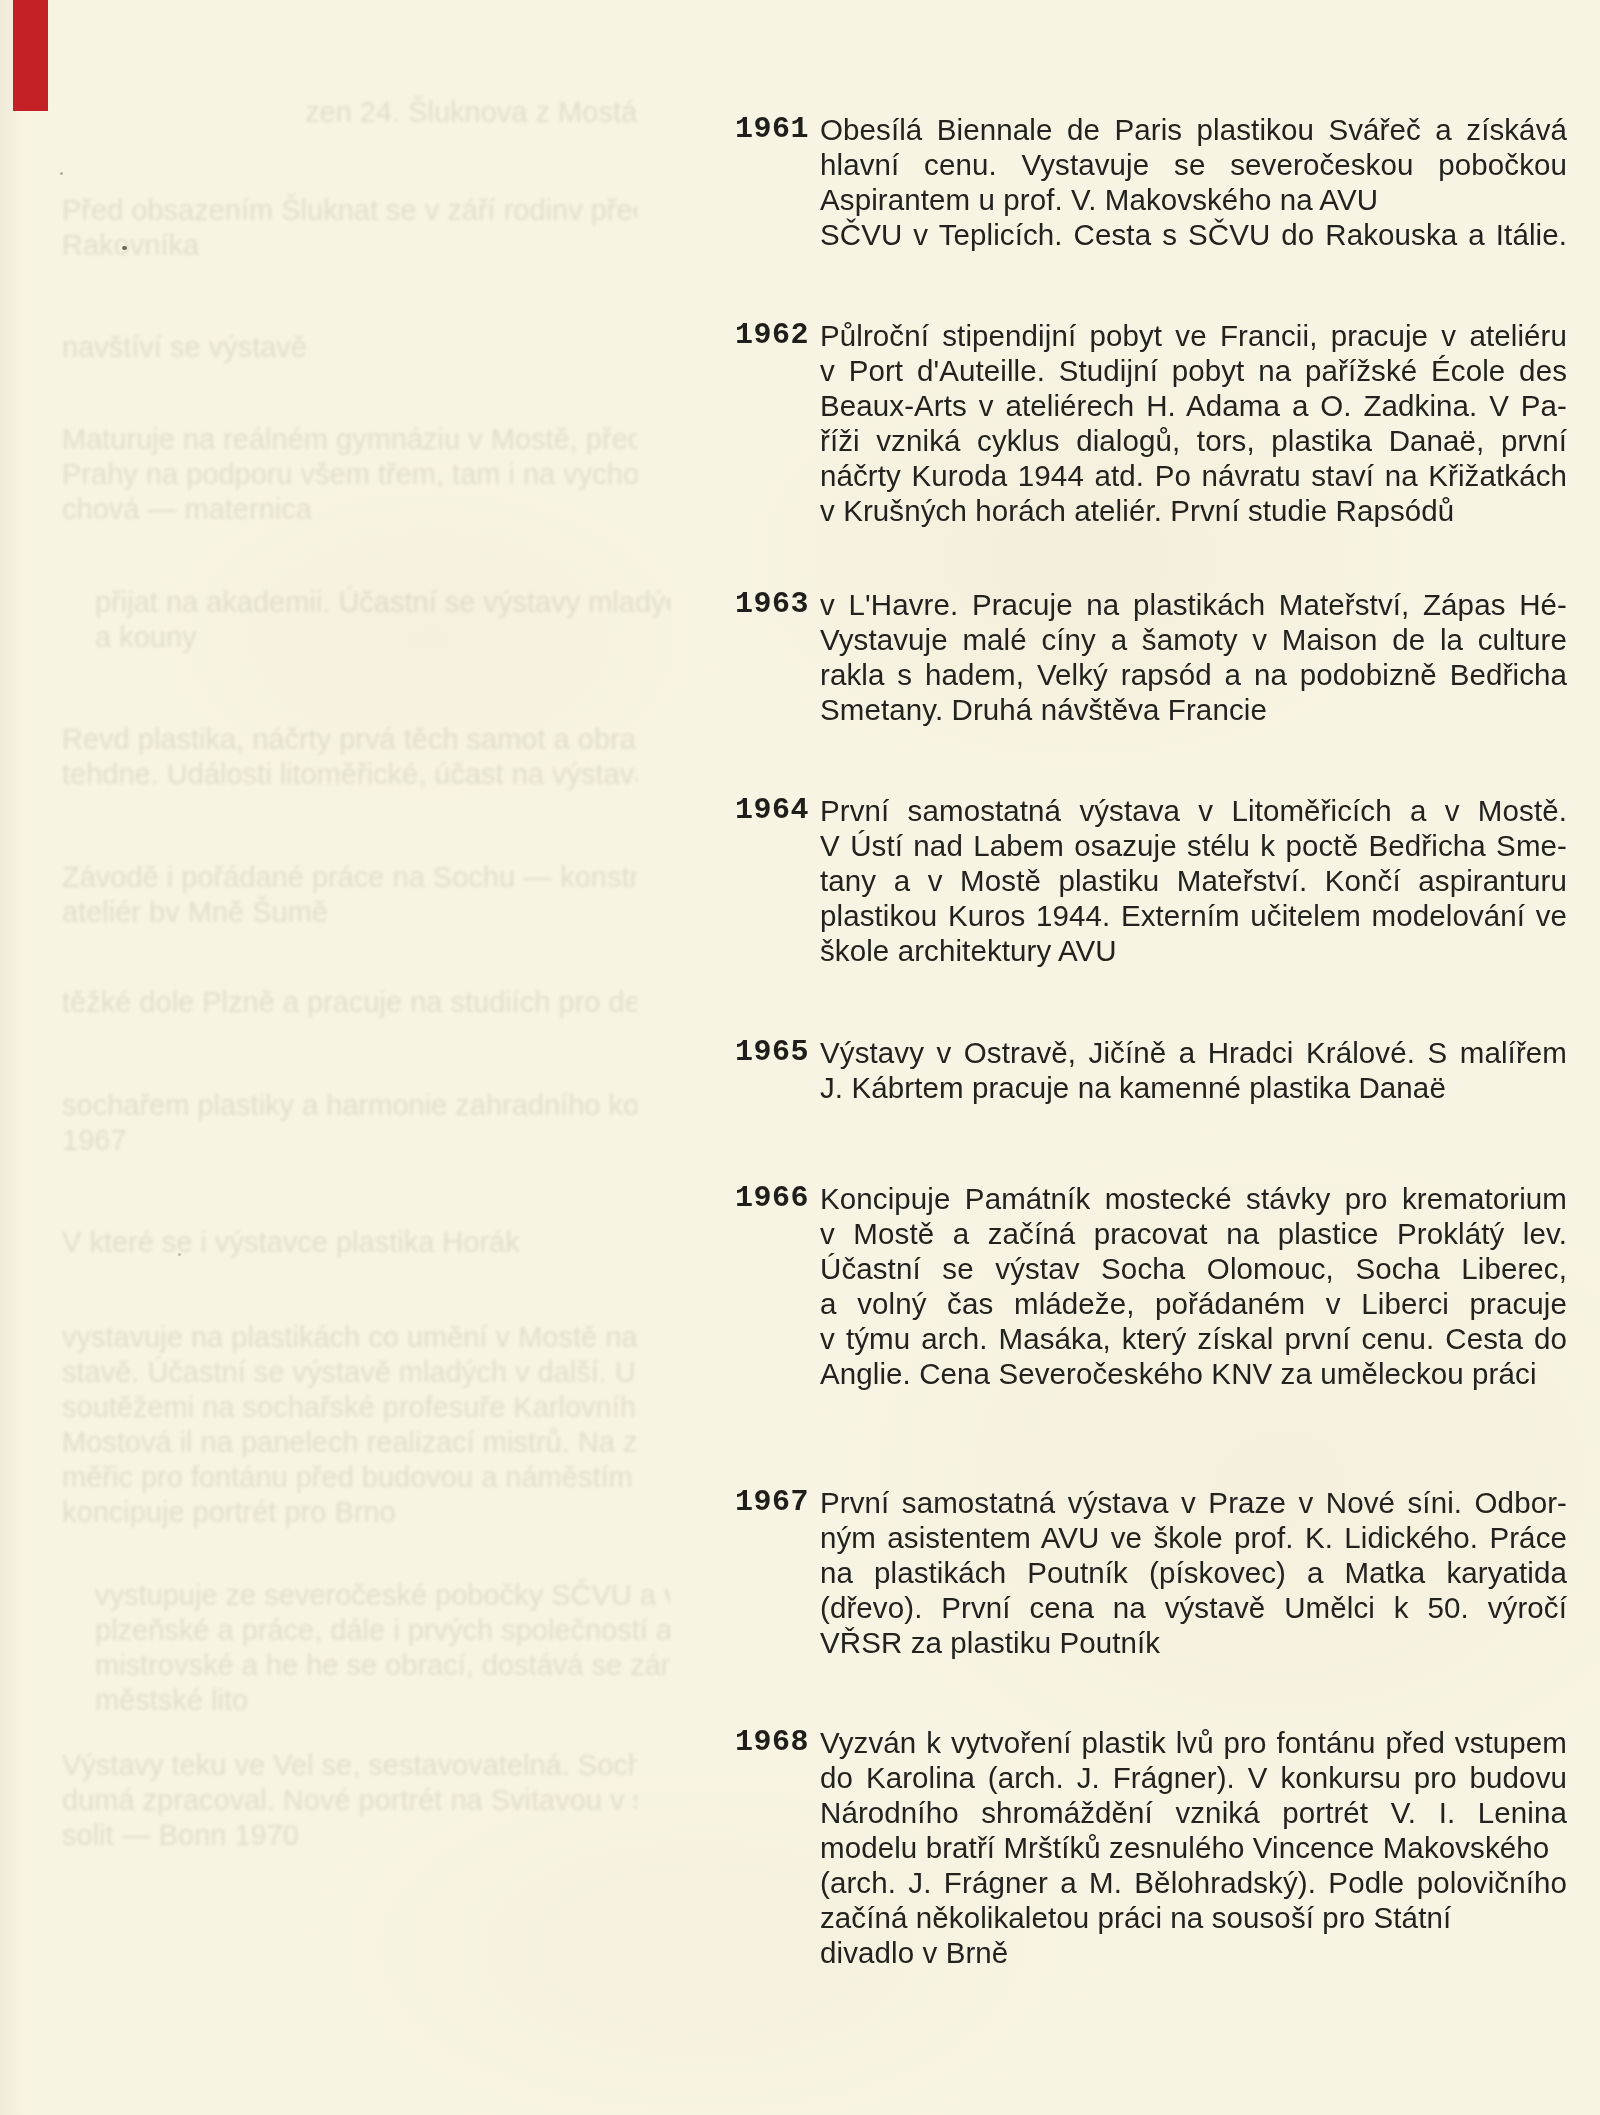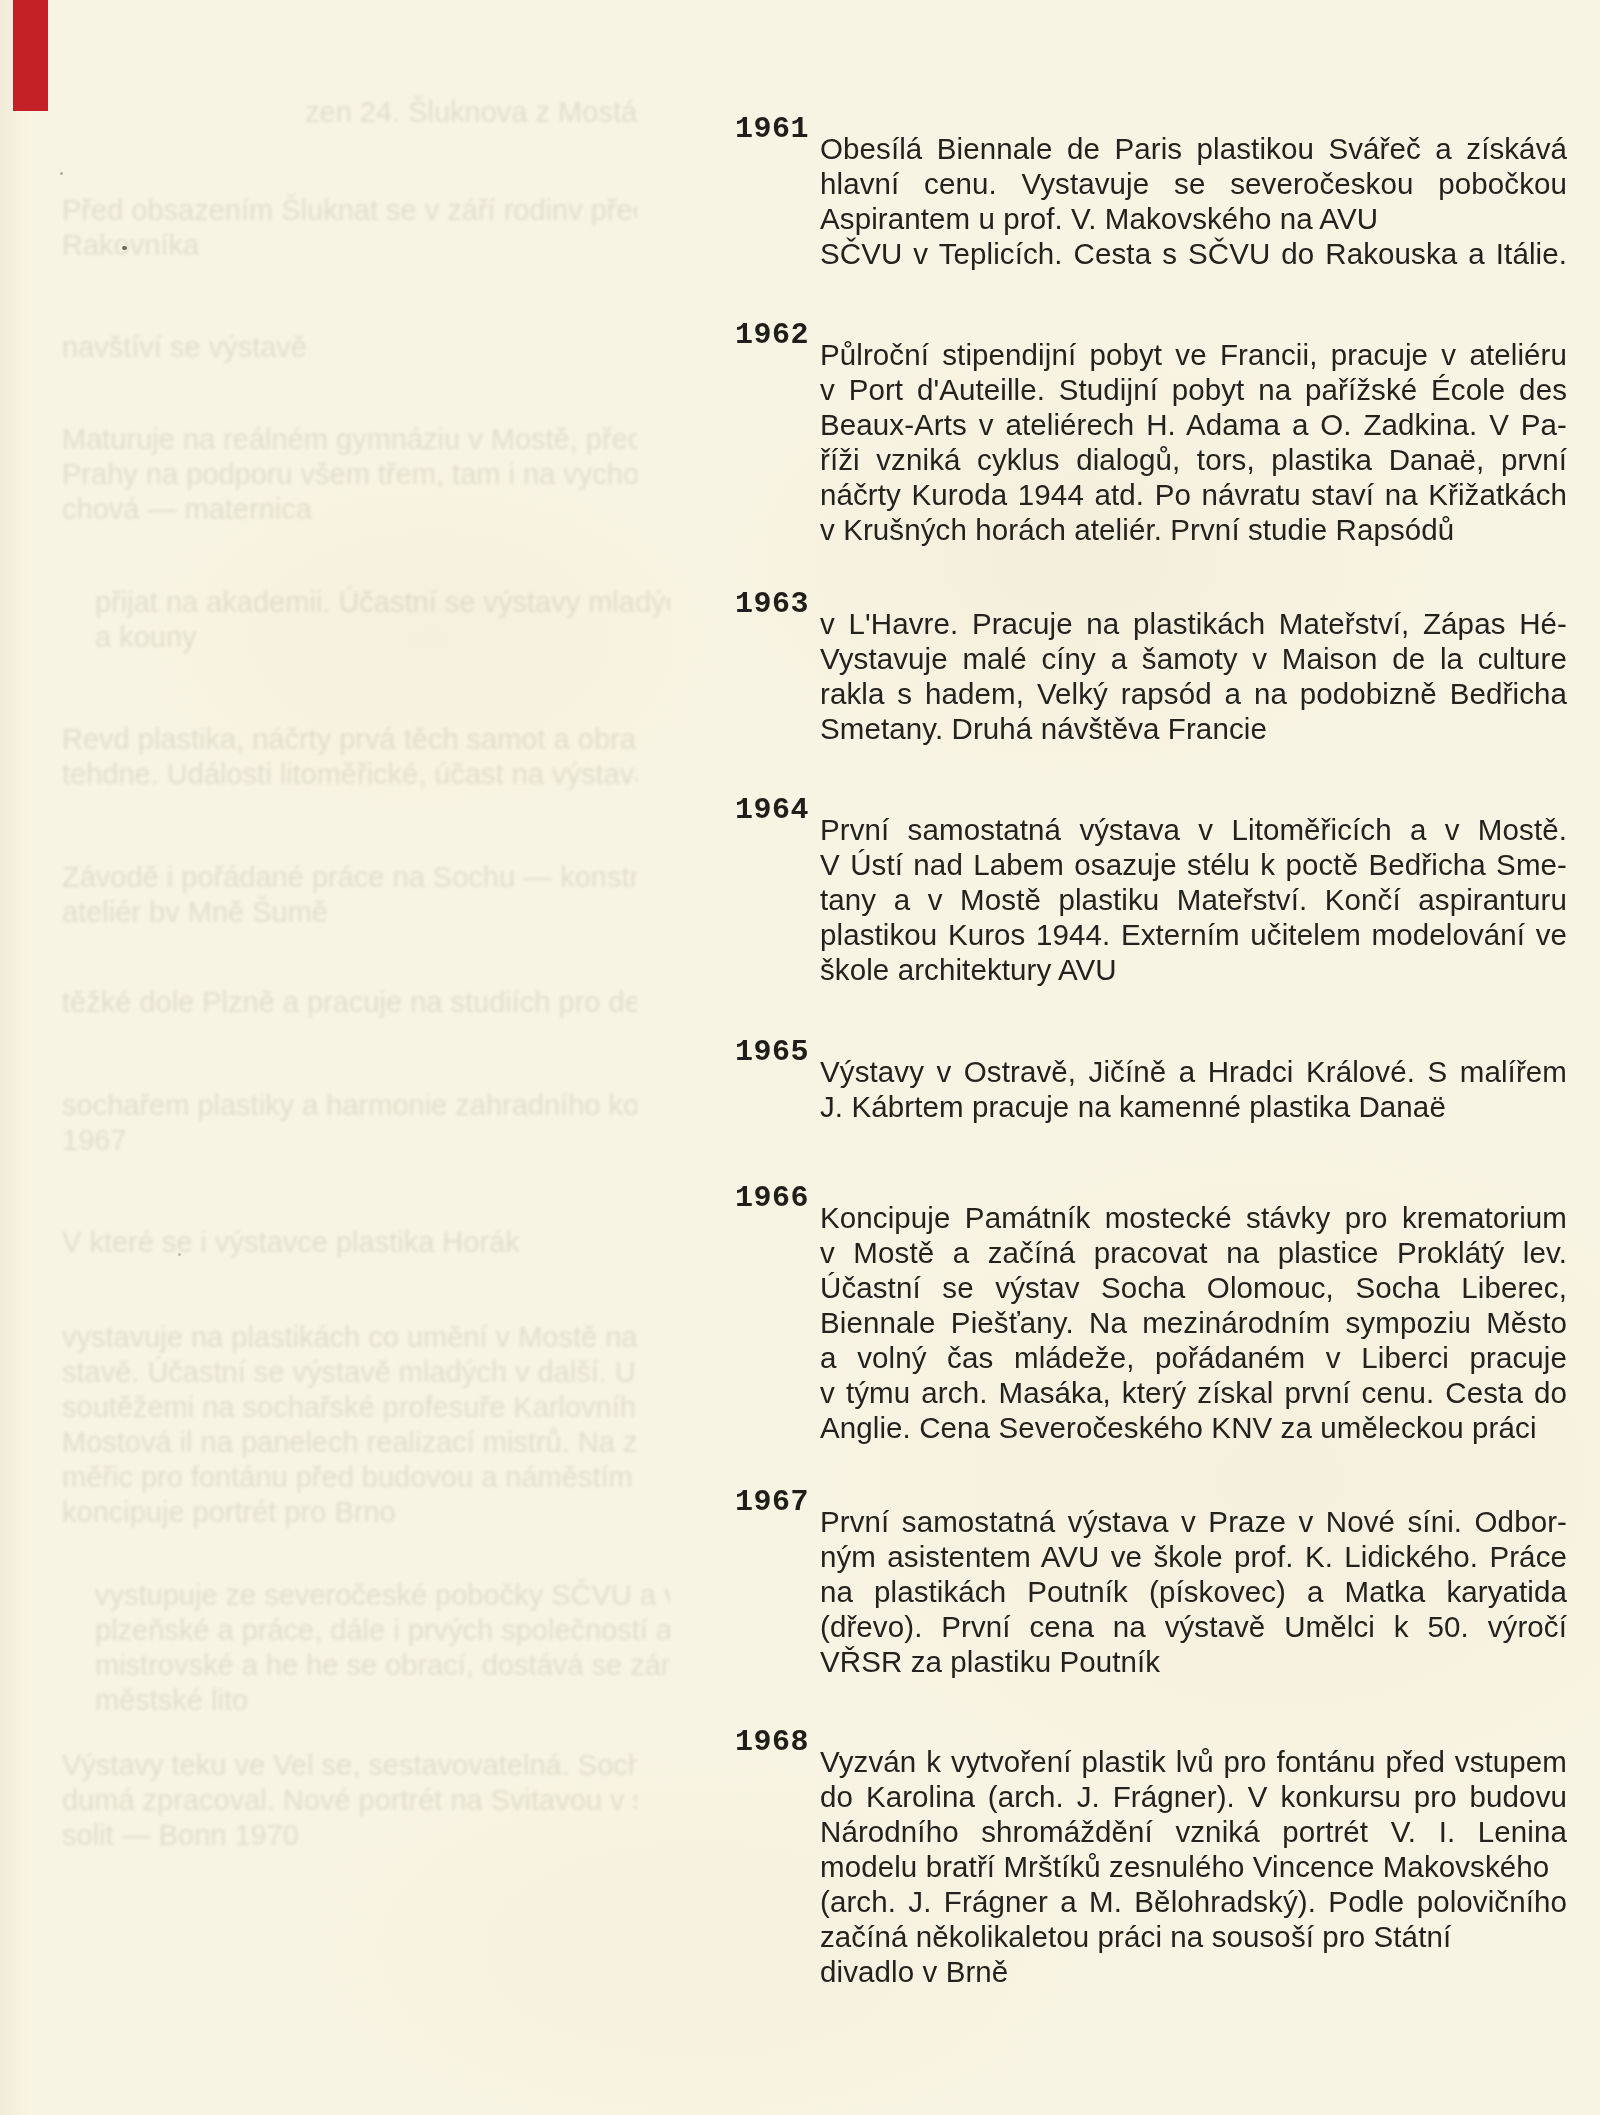--- a/index.html
+++ b/index.html
@@ -19,21 +19,21 @@
   }
   .red-tab{
     position:absolute;left:13px;top:0;width:35px;height:111px;
   }
   .entry{position:absolute;left:735px;width:832px;}
   .year{
     position:absolute;left:0;top:0;
     font-size:30px;font-weight:bold;color:#1f1e1a;
     letter-spacing:0.5px;line-height:35px;font-family:Liberation Mono, monospace;
   }
-  .lines{position:absolute;left:85px;top:0;width:747px;margin-top:19px;}
+  .lines{position:absolute;left:85px;top:0;width:747px;}
   .line{
     font-size:29.5px;line-height:35px;height:35px;color:#23221e;
     text-align:justify;text-align-last:justify;
     letter-spacing:0.1px;
   }
   .line.ragged{text-align:left;text-align-last:left;}
   .ghost{
     position:absolute;
     font-size:29px;line-height:35px;color:#6f6d5c;
     opacity:0.16;filter:blur(1.4px);
@@ -124,21 +124,20 @@
         <div class="line">Výstavy v Ostravě, Jičíně a Hradci Králové. S malířem</div>
         <div class="line ragged">J. Kábrtem pracuje na kamenné plastika Danaë</div>
       </div>
     </div>
     <div class="entry" style="top: 1181px;">
       <div class="year">1966</div>
       <div class="lines">
         <div class="line">Koncipuje Památník mostecké stávky pro krematorium</div>
         <div class="line">v Mostě a začíná pracovat na plastice Proklátý lev.</div>
         <div class="line">Účastní se výstav Socha Olomouc, Socha Liberec,</div>
-        <div class="line">Biennale Piešťany. Na mezinárodním sympoziu Město</div>
         <div class="line">a volný čas mládeže, pořádaném v Liberci pracuje</div>
         <div class="line">v týmu arch. Masáka, který získal první cenu. Cesta do</div>
         <div class="line ragged">Anglie. Cena Severočeského KNV za uměleckou práci</div>
       </div>
     </div>
     <div class="entry" style="top: 1485px;">
       <div class="year">1967</div>
       <div class="lines">
         <div class="line">První samostatná výstava v Praze v Nové síni. Odbor-</div>
         <div class="line">ným asistentem AVU ve škole prof. K. Lidického. Práce</div>

